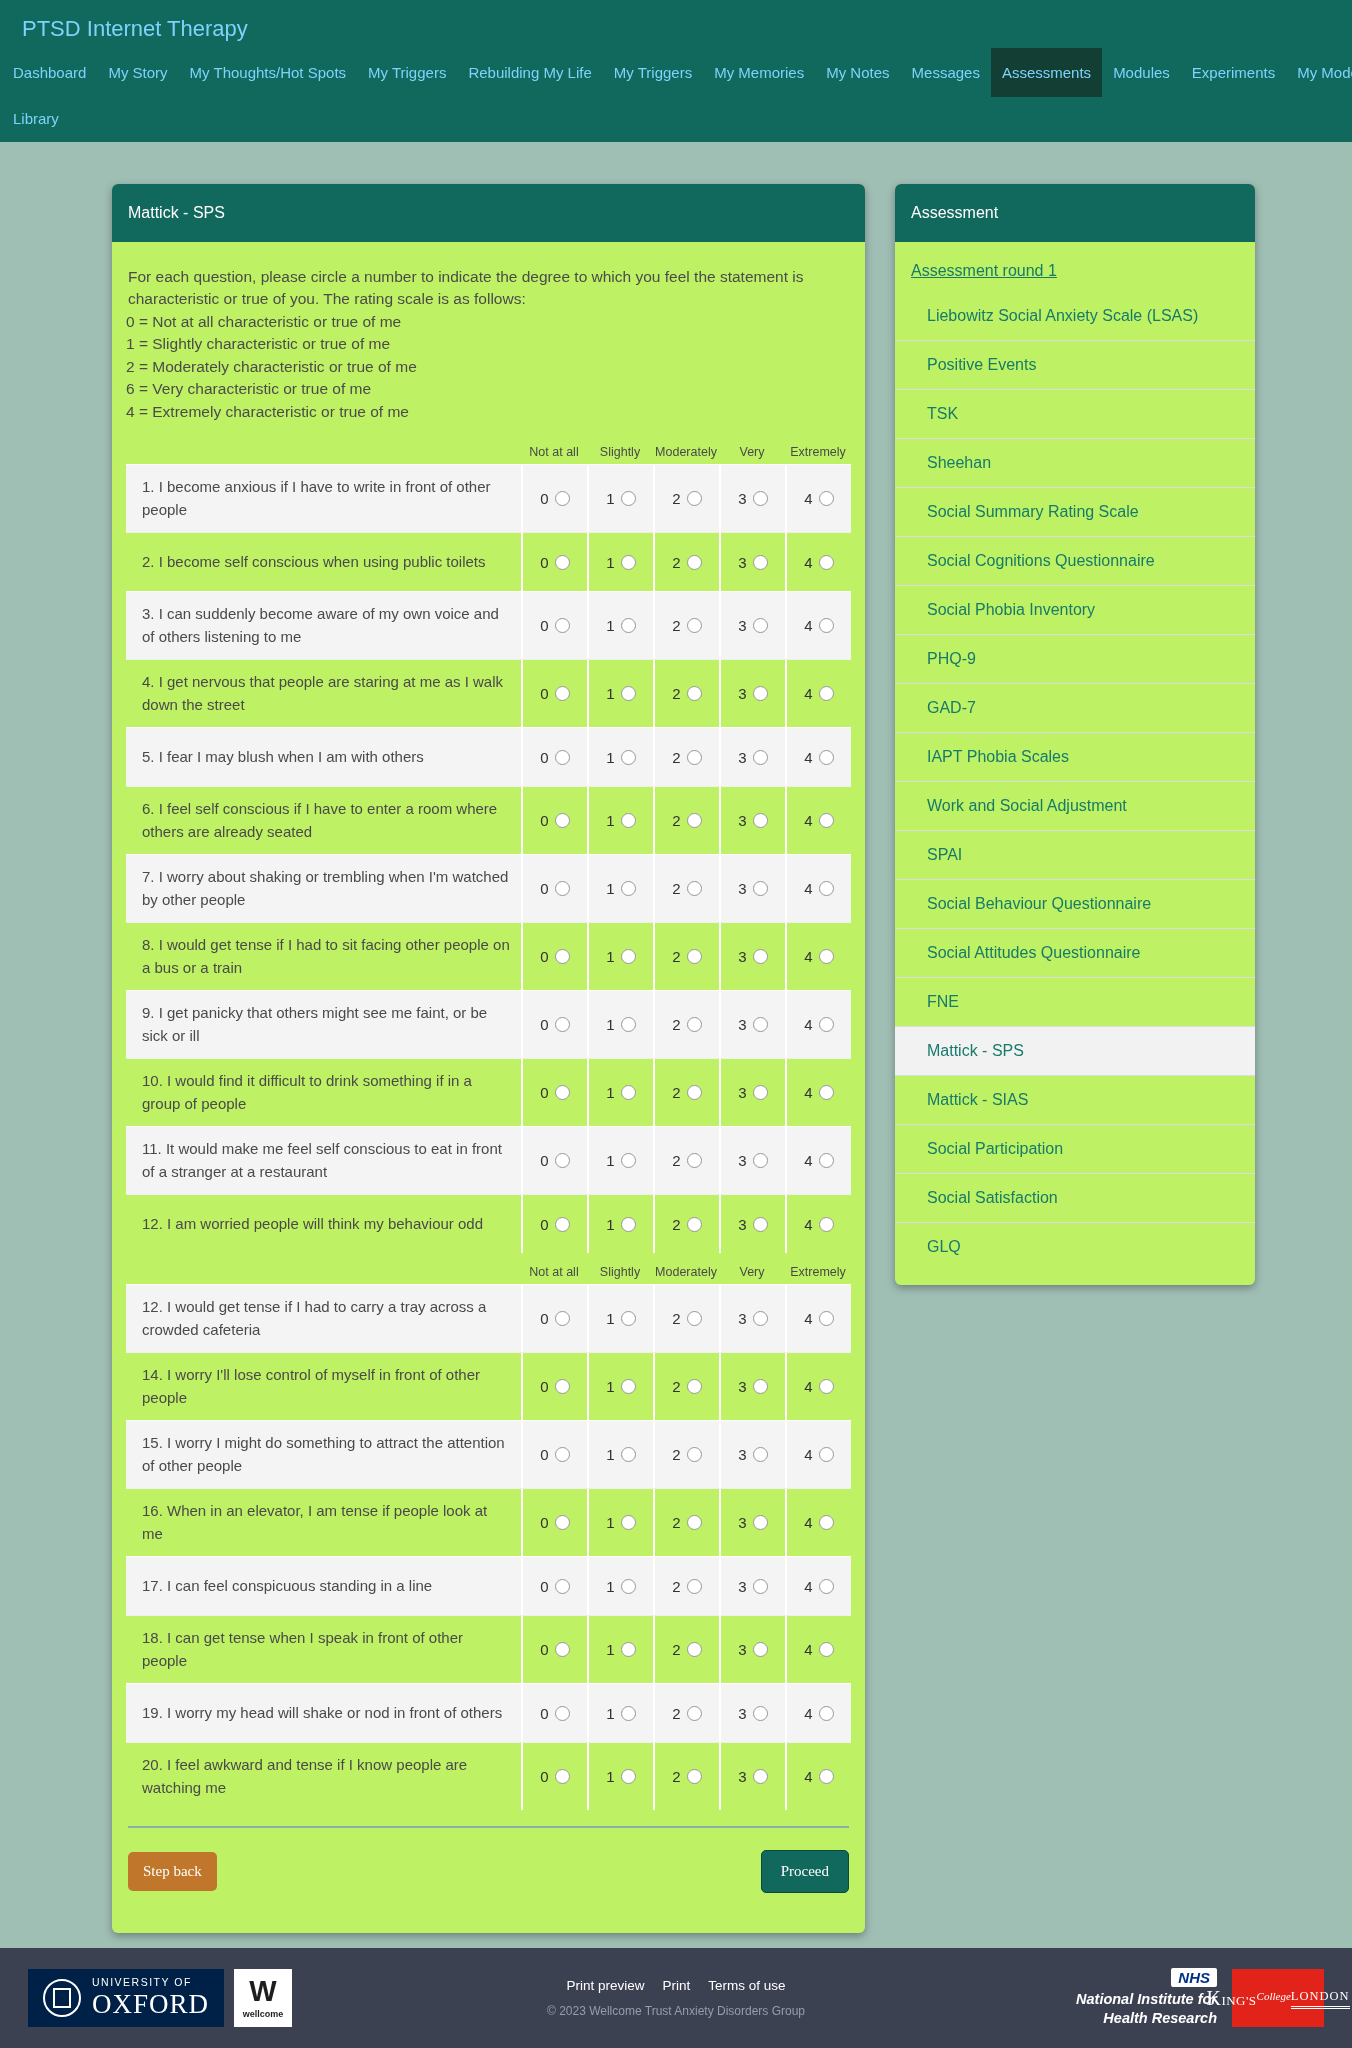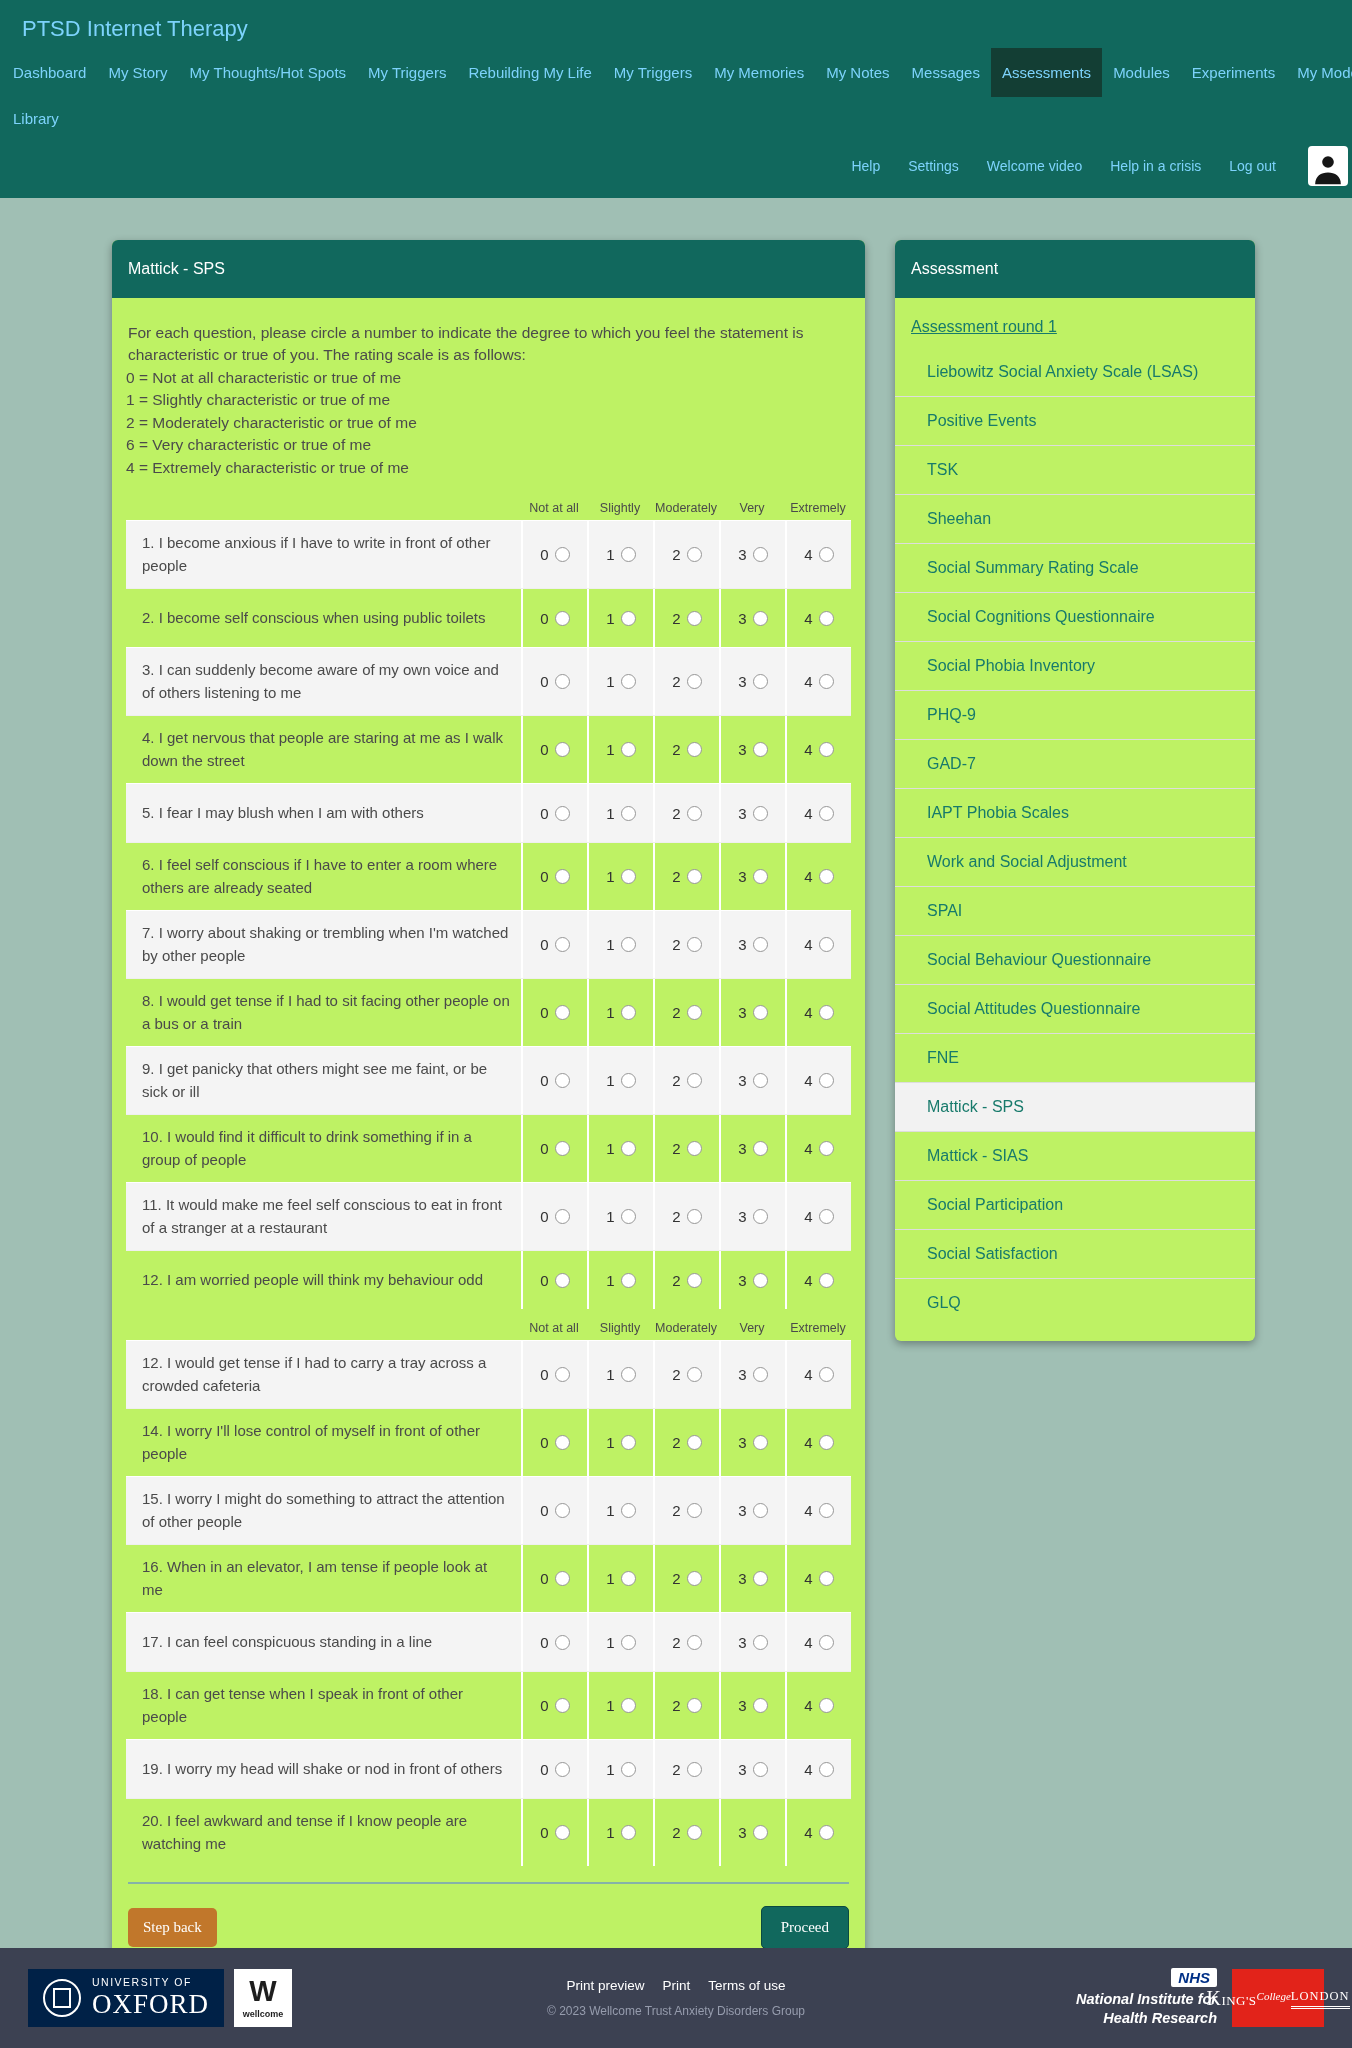--- a/index.html
+++ b/index.html
@@ -106,33 +106,20 @@
       <div class="nav-item">My Notes</div>
       <div class="nav-item">Messages</div>
       <div class="nav-item active">Assessments</div>
       <div class="nav-item">Modules</div>
       <div class="nav-item">Experiments</div>
       <div class="nav-item">My Model</div>
     </nav>
   <nav class="main-nav nav-row2" id="nav-row2">
       <div class="nav-item">Library</div>
     </nav>
-  <div class="utility-row" id="utility-nav">
-      <div class="util-item">Help</div>
-      <div class="util-item">Settings</div>
-      <div class="util-item">Welcome video</div>
-      <div class="util-item">Help in a crisis</div>
-      <div class="util-item">Log out</div>
-      <div class="avatar">
-        <svg viewBox="0 0 24 26">
-          <circle cx="12" cy="7" r="5"></circle>
-          <path d="M1 26c0-7 5-10 11-10s11 3 11 10z"></path>
-        </svg>
-      </div>
-    </div>
 </header>
 
 <div class="content">
 
   <section class="card main-card">
     <div class="card-header">Mattick - SPS</div>
     <div class="main-body">
       <p class="intro">For each question, please circle a number to indicate the degree to which you feel the statement is characteristic or true of you. The rating scale is as follows:</p>
       <div id="scale-defs">
           <div class="scale-line">0 = Not at all characteristic or true of me</div>

